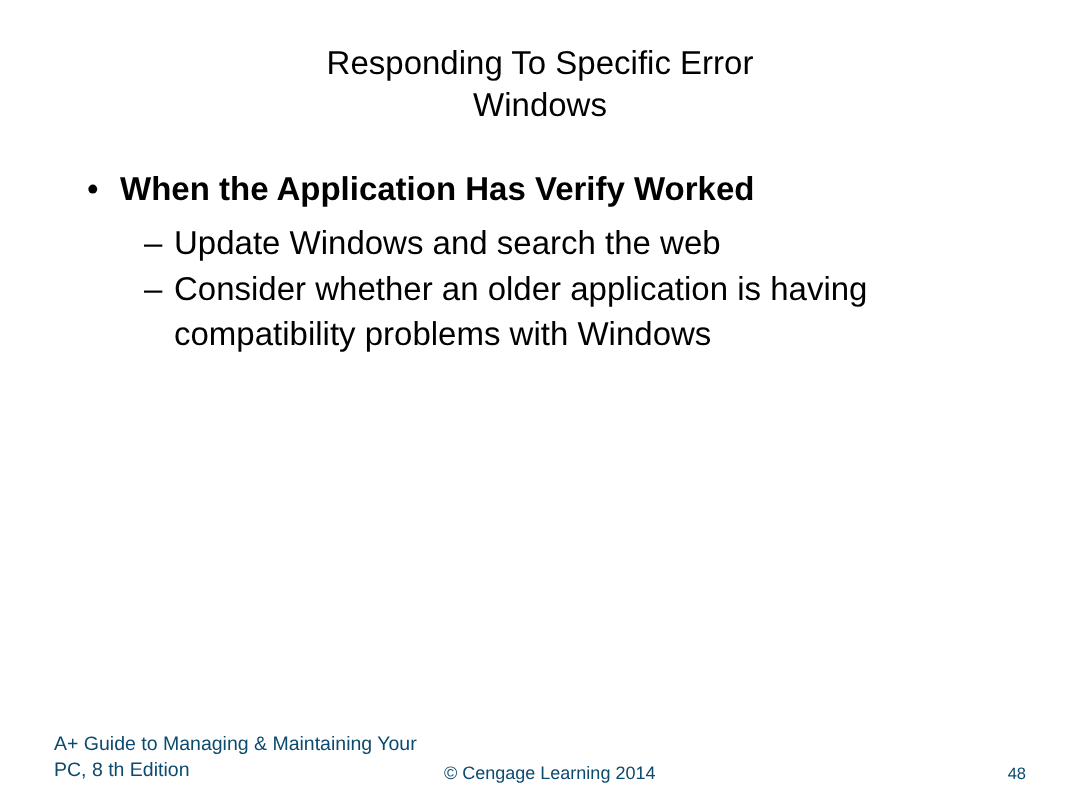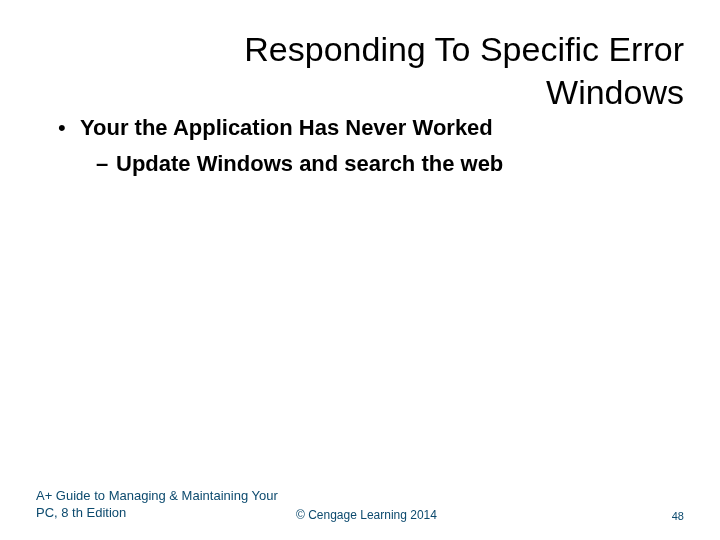--- a/index.html
+++ b/index.html
@@ -5,24 +5,25 @@
   * { margin: 0; padding: 0; box-sizing: border-box; }
   html, body { width: 720px; height: 540px; }
   body {
     font-family: Arial, Helvetica, sans-serif;
     background: #fff;
     color: #000;
     position: relative;
     padding: 28px 36px 0 36px;
   }
   .title {
-    text-align: right;
-    font-size: 34px;
+    text-align: center;
+    font-size: 22px;
     font-weight: 400;
     line-height: 1.25;
+    margin-bottom: 28px;
   }
   .bullet-section {
     padding-left: 22px;
     font-size: 22px;
     line-height: 1.35;
   }
   .top-bullet {
     position: relative;
     padding-left: 22px;
     font-weight: 700;
@@ -30,21 +31,21 @@
   }
   .top-bullet::before {
     content: "•";
     position: absolute;
     left: 0;
     top: 0;
     font-weight: 400;
   }
   .sub-list {
     padding-left: 38px;
-    font-weight: 700;
+    font-weight: 400;
   }
   .sub-item {
     position: relative;
     padding-left: 20px;
     margin-bottom: 2px;
   }
   .sub-item::before {
     content: "–";
     position: absolute;
     left: 0;
@@ -77,25 +78,28 @@
 </head>
 <body>
 
 <div class="title">
   <span>Responding To Specific Error</span><br>
   <span>Windows</span>
 </div>
 
 <div class="bullet-section">
   <div class="top-bullet">
-    <span>Your the Application Has Never Worked</span>
+    <span>When the Application Has Verify Worked</span>
   </div>
   <div class="sub-list">
     <div class="sub-item">
       <span>Update Windows and search the web</span>
+    </div>
+    <div class="sub-item">
+      <span>Consider whether an older application is having compatibility problems with Windows</span>
     </div>
   </div>
 </div>
 
 <div class="footer">
   <div class="footer-left">A+ Guide to Managing &amp; Maintaining Your PC, 8 th Edition</div>
   <div class="footer-center">© Cengage Learning  2014</div>
   <div class="footer-right">48</div>
 </div>
 

